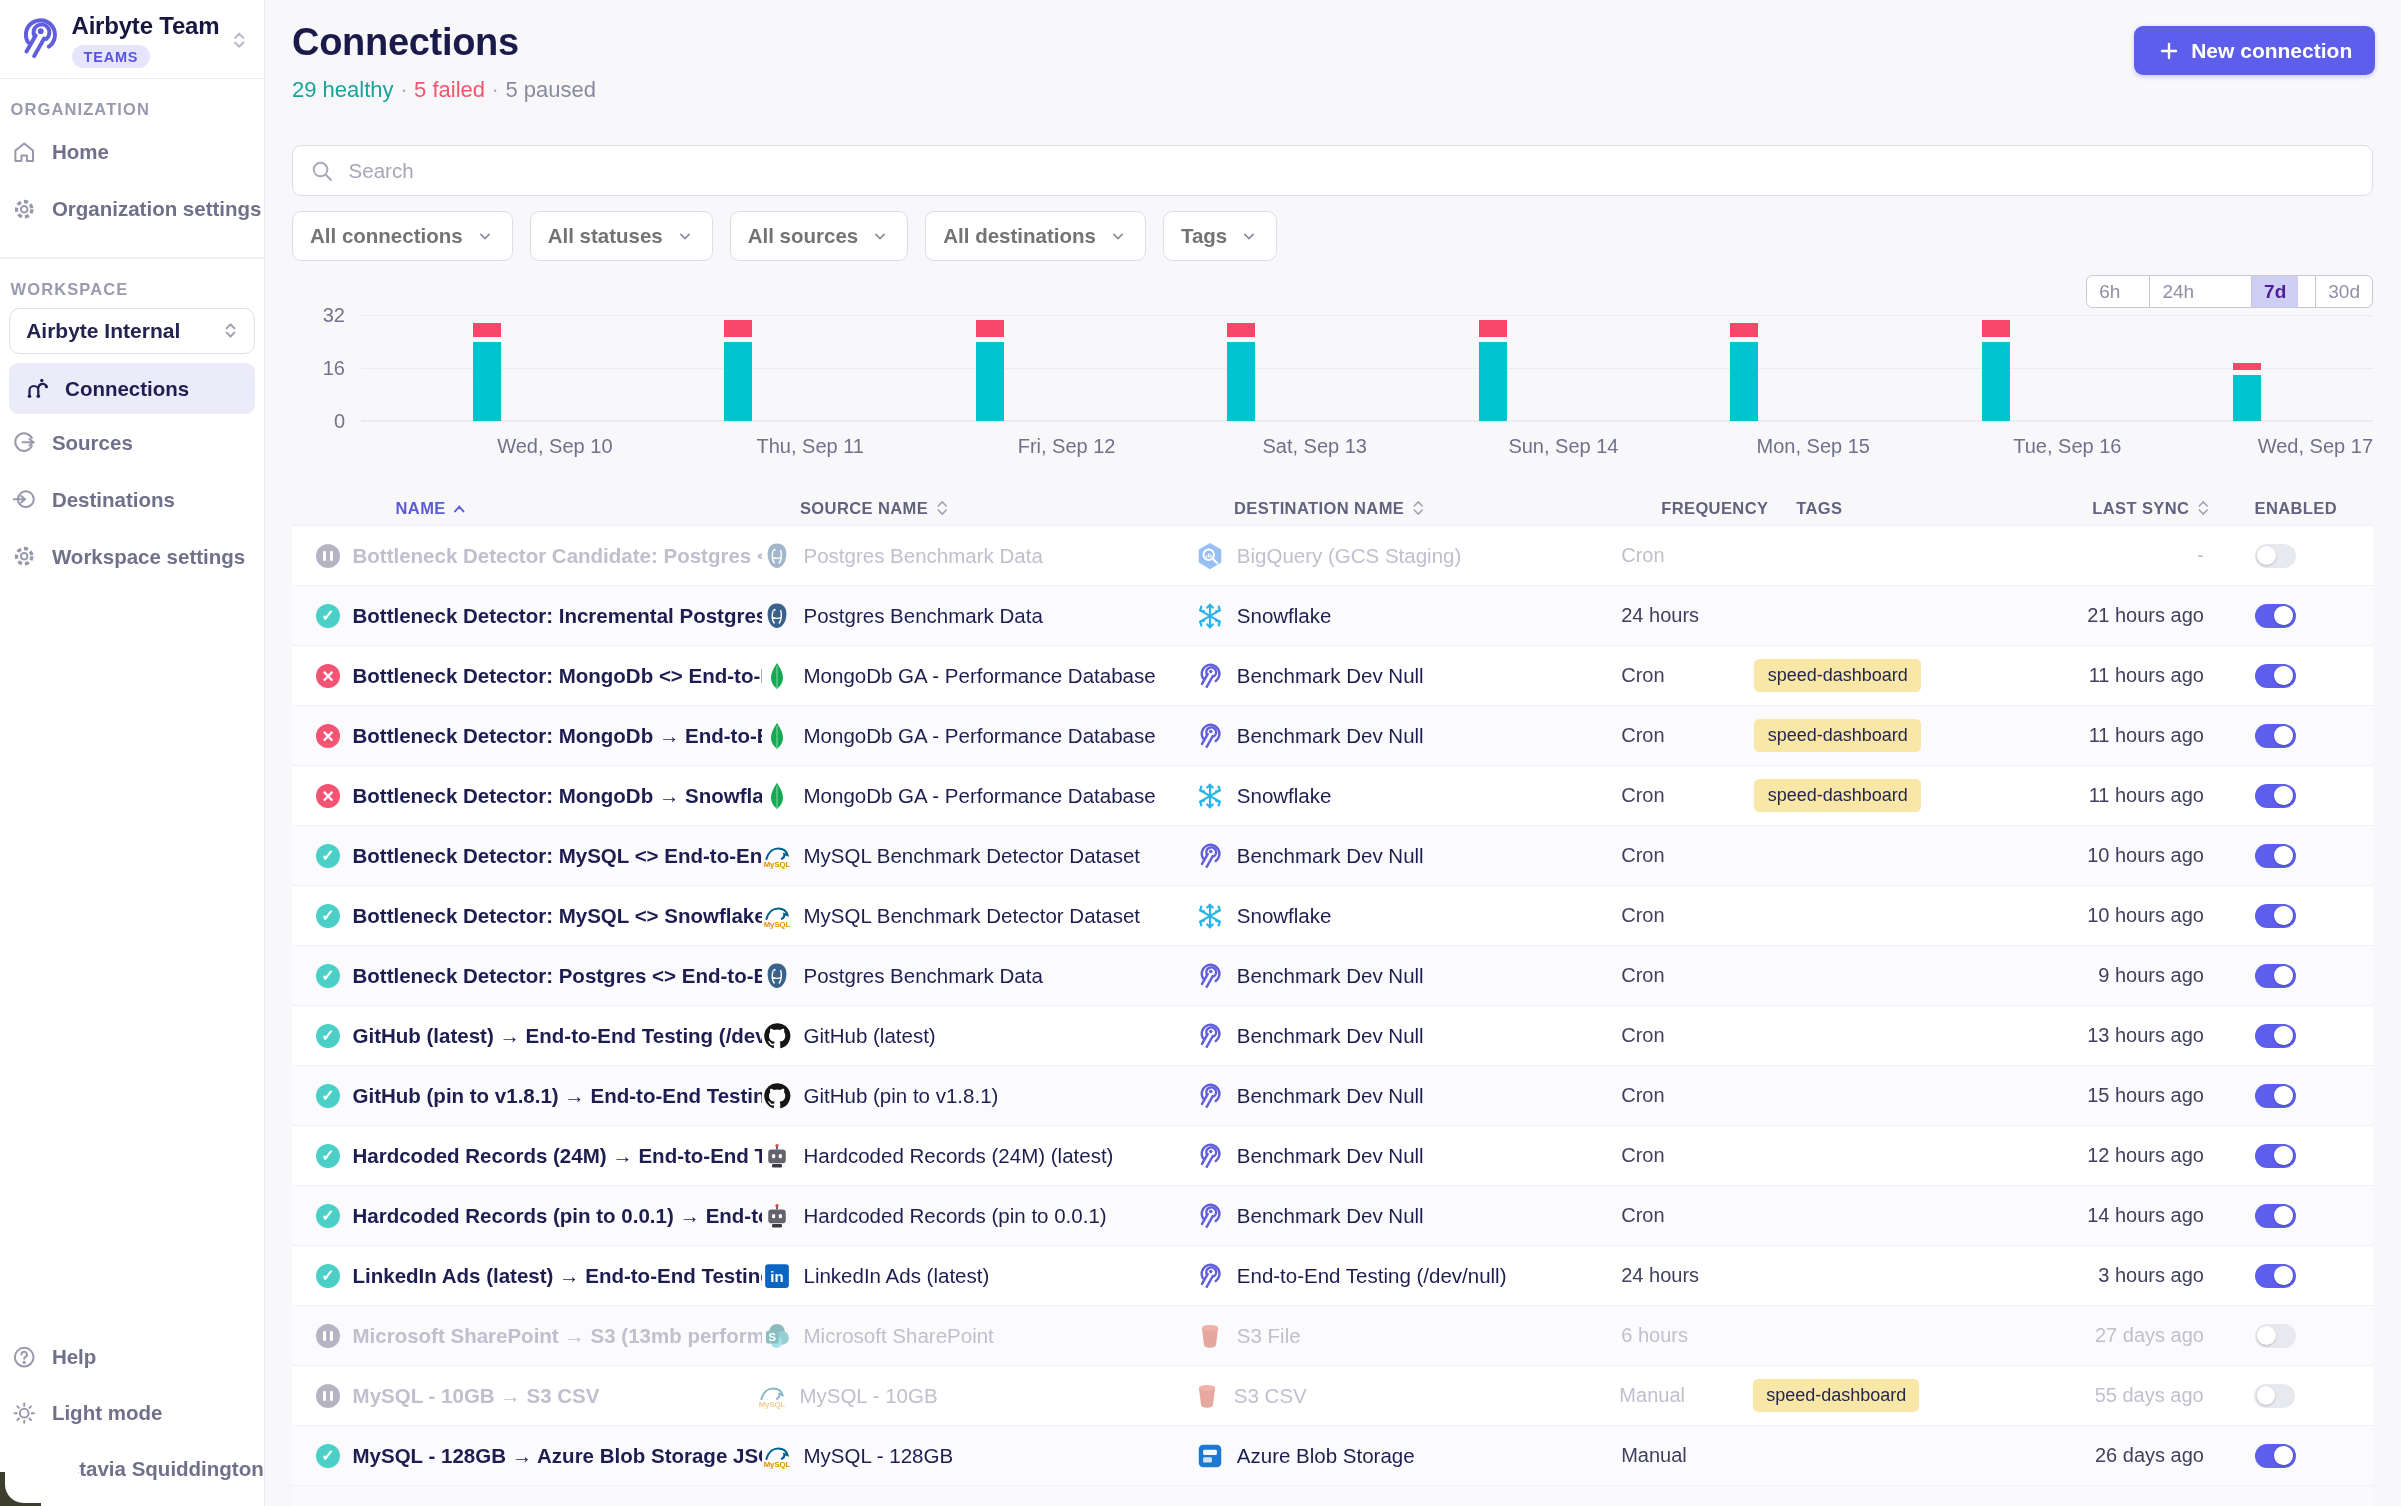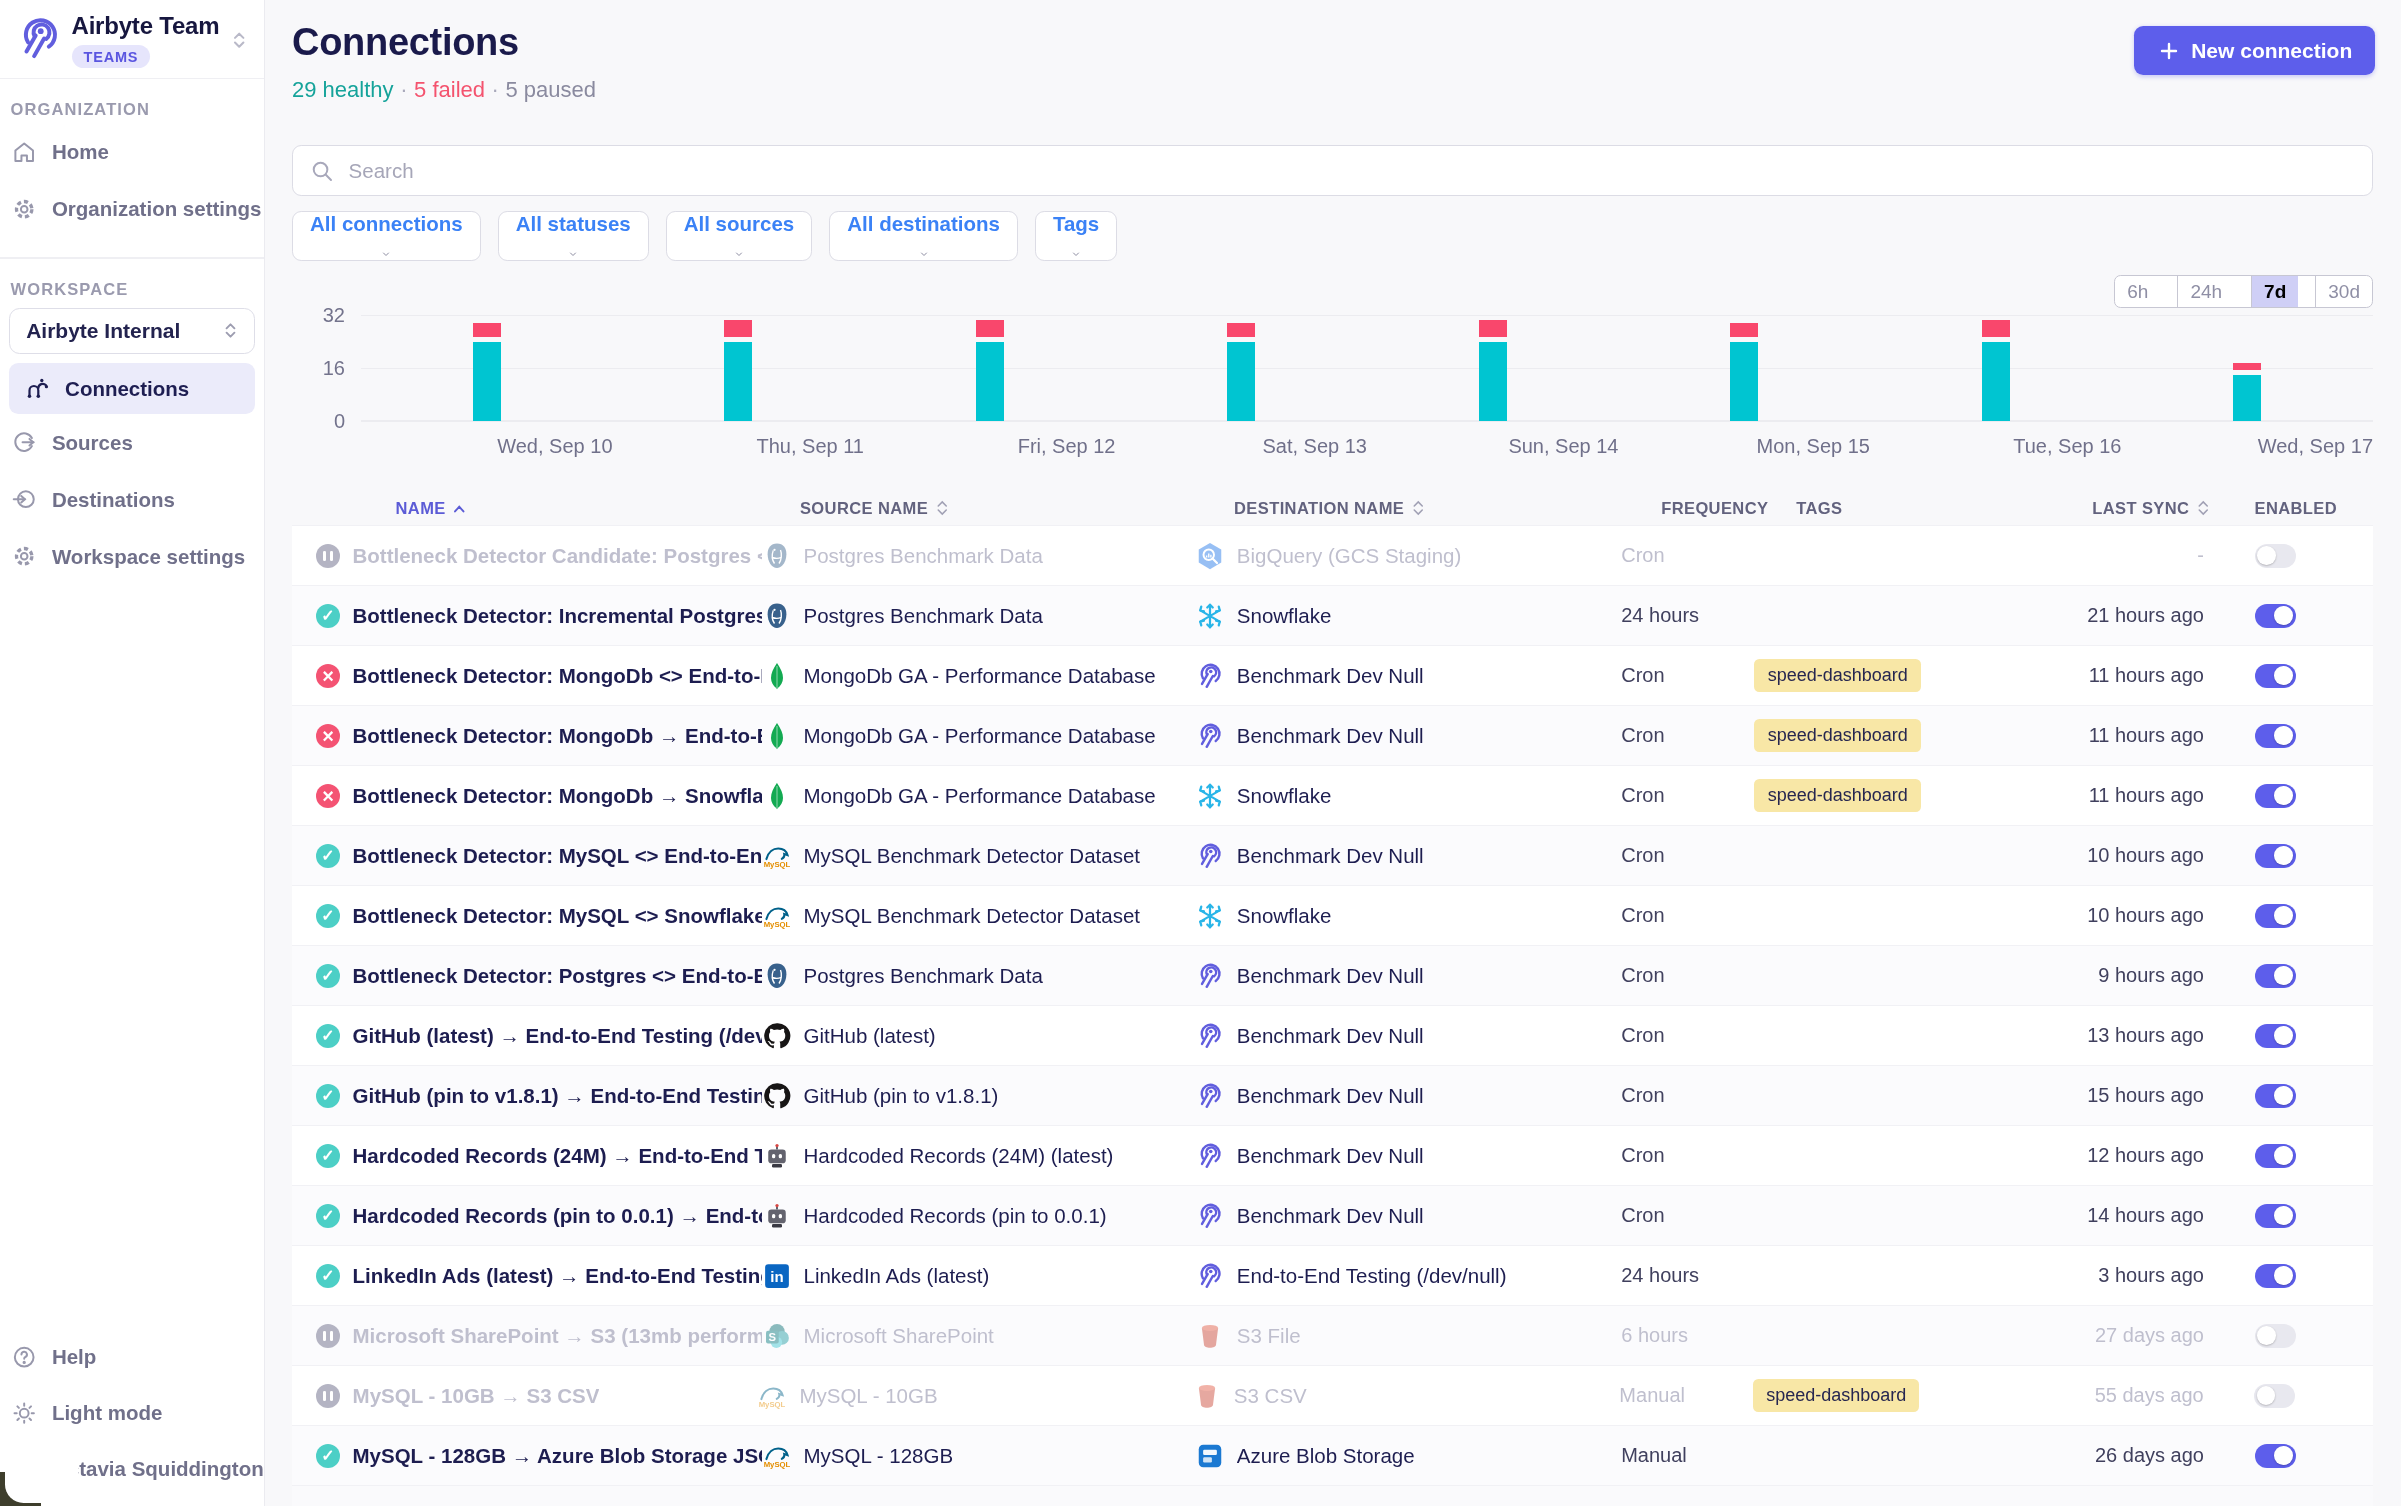--- a/index.html
+++ b/index.html
@@ -49,28 +49,28 @@
 
   .btn-new { position:absolute; top:26.4px; right:26.4px; height:49px; display:inline-flex; align-items:center; gap:10.6px; background:#5D5EEB; color:#fff; border:none; border-radius:9.2px; padding:0 22.4px; font-size:21px; font-weight:700; font-family:inherit; cursor:pointer; box-shadow:0 1.3px 4px rgba(93,94,235,.3); }
   .btn-new svg { width:24px; height:24px; }
 
   .searchbar { margin-top:42px; height:51px; background:#fff; border:1.3px solid #DCDCE5; border-radius:9.2px; display:flex; align-items:center; padding:0 16px; }
   .searchbar .mag { width:26.4px; height:26.4px; flex:0 0 auto; }
   .searchbar input { flex:1; border:none; outline:none; margin-left:13.2px; font-size:20.5px; font-family:inherit; color:#30304E; background:transparent; }
   .searchbar input::placeholder { color:#A6A6B8; }
 
   .filters { margin-top:14.5px; height:50px; display:flex; gap:17px; }
-  .chip { display:inline-flex; align-items:center; gap:12px; background:#fff; border:1.3px solid #DCDCE5; border-radius:9.2px; padding:0 17px; font-size:20.5px; font-weight:700; color:#3b82f6; font-family:inherit; cursor:pointer;flex-direction:column; }
+  .chip { display:inline-flex; align-items:center; gap:12px; background:#fff; border:1.3px solid #DCDCE5; border-radius:9.2px; padding:0 17px; font-size:20.5px; font-weight:700; color:#737373; font-family:inherit; cursor:pointer; }
   .chip svg { width:20px; height:20px; }
 
   .tr-row { margin-top:14.5px; height:33px; display:flex; justify-content:flex-end; }
   .seg { display:inline-flex; border:1.3px solid #C7C7D3; border-radius:6.6px; overflow:hidden; background:#fff;gap:17px; }
   .seg button { border:none; background:transparent; font-family:inherit; font-size:19px; color:#8F8FA5; padding:4px 12px; border-left:1.3px solid #C7C7D3; cursor:pointer; }
   .seg button:first-child { border-left:none; }
-  .seg button.sel { background:#CFCFF6; color:#000000; font-weight:700; }
+  .seg button.sel { background:#CFCFF6; color:#4c1d95; font-weight:700;margin-left:28px; }
 
   
   .chart { margin-top:6.6px; position:relative; }
   .plot { position:relative; margin-left:69px; height:106px; }
   .gridline { position:absolute; left:0; right:0; height:1.3px; background:#ECECF0; }
   .ylab { position:absolute; left:-69px; width:53px; text-align:right; font-size:20px; color:#73738C; transform:translateY(50%); }
   .slot { position:absolute; bottom:0; height:106px; display:flex; align-items:flex-end; justify-content:center; }
   .bar { display:flex; flex-direction:column; justify-content:flex-end; width:28px; }
   .seg-fail { width:28px; margin-bottom:5.3px; }
   .seg-ok { width:28px; }

